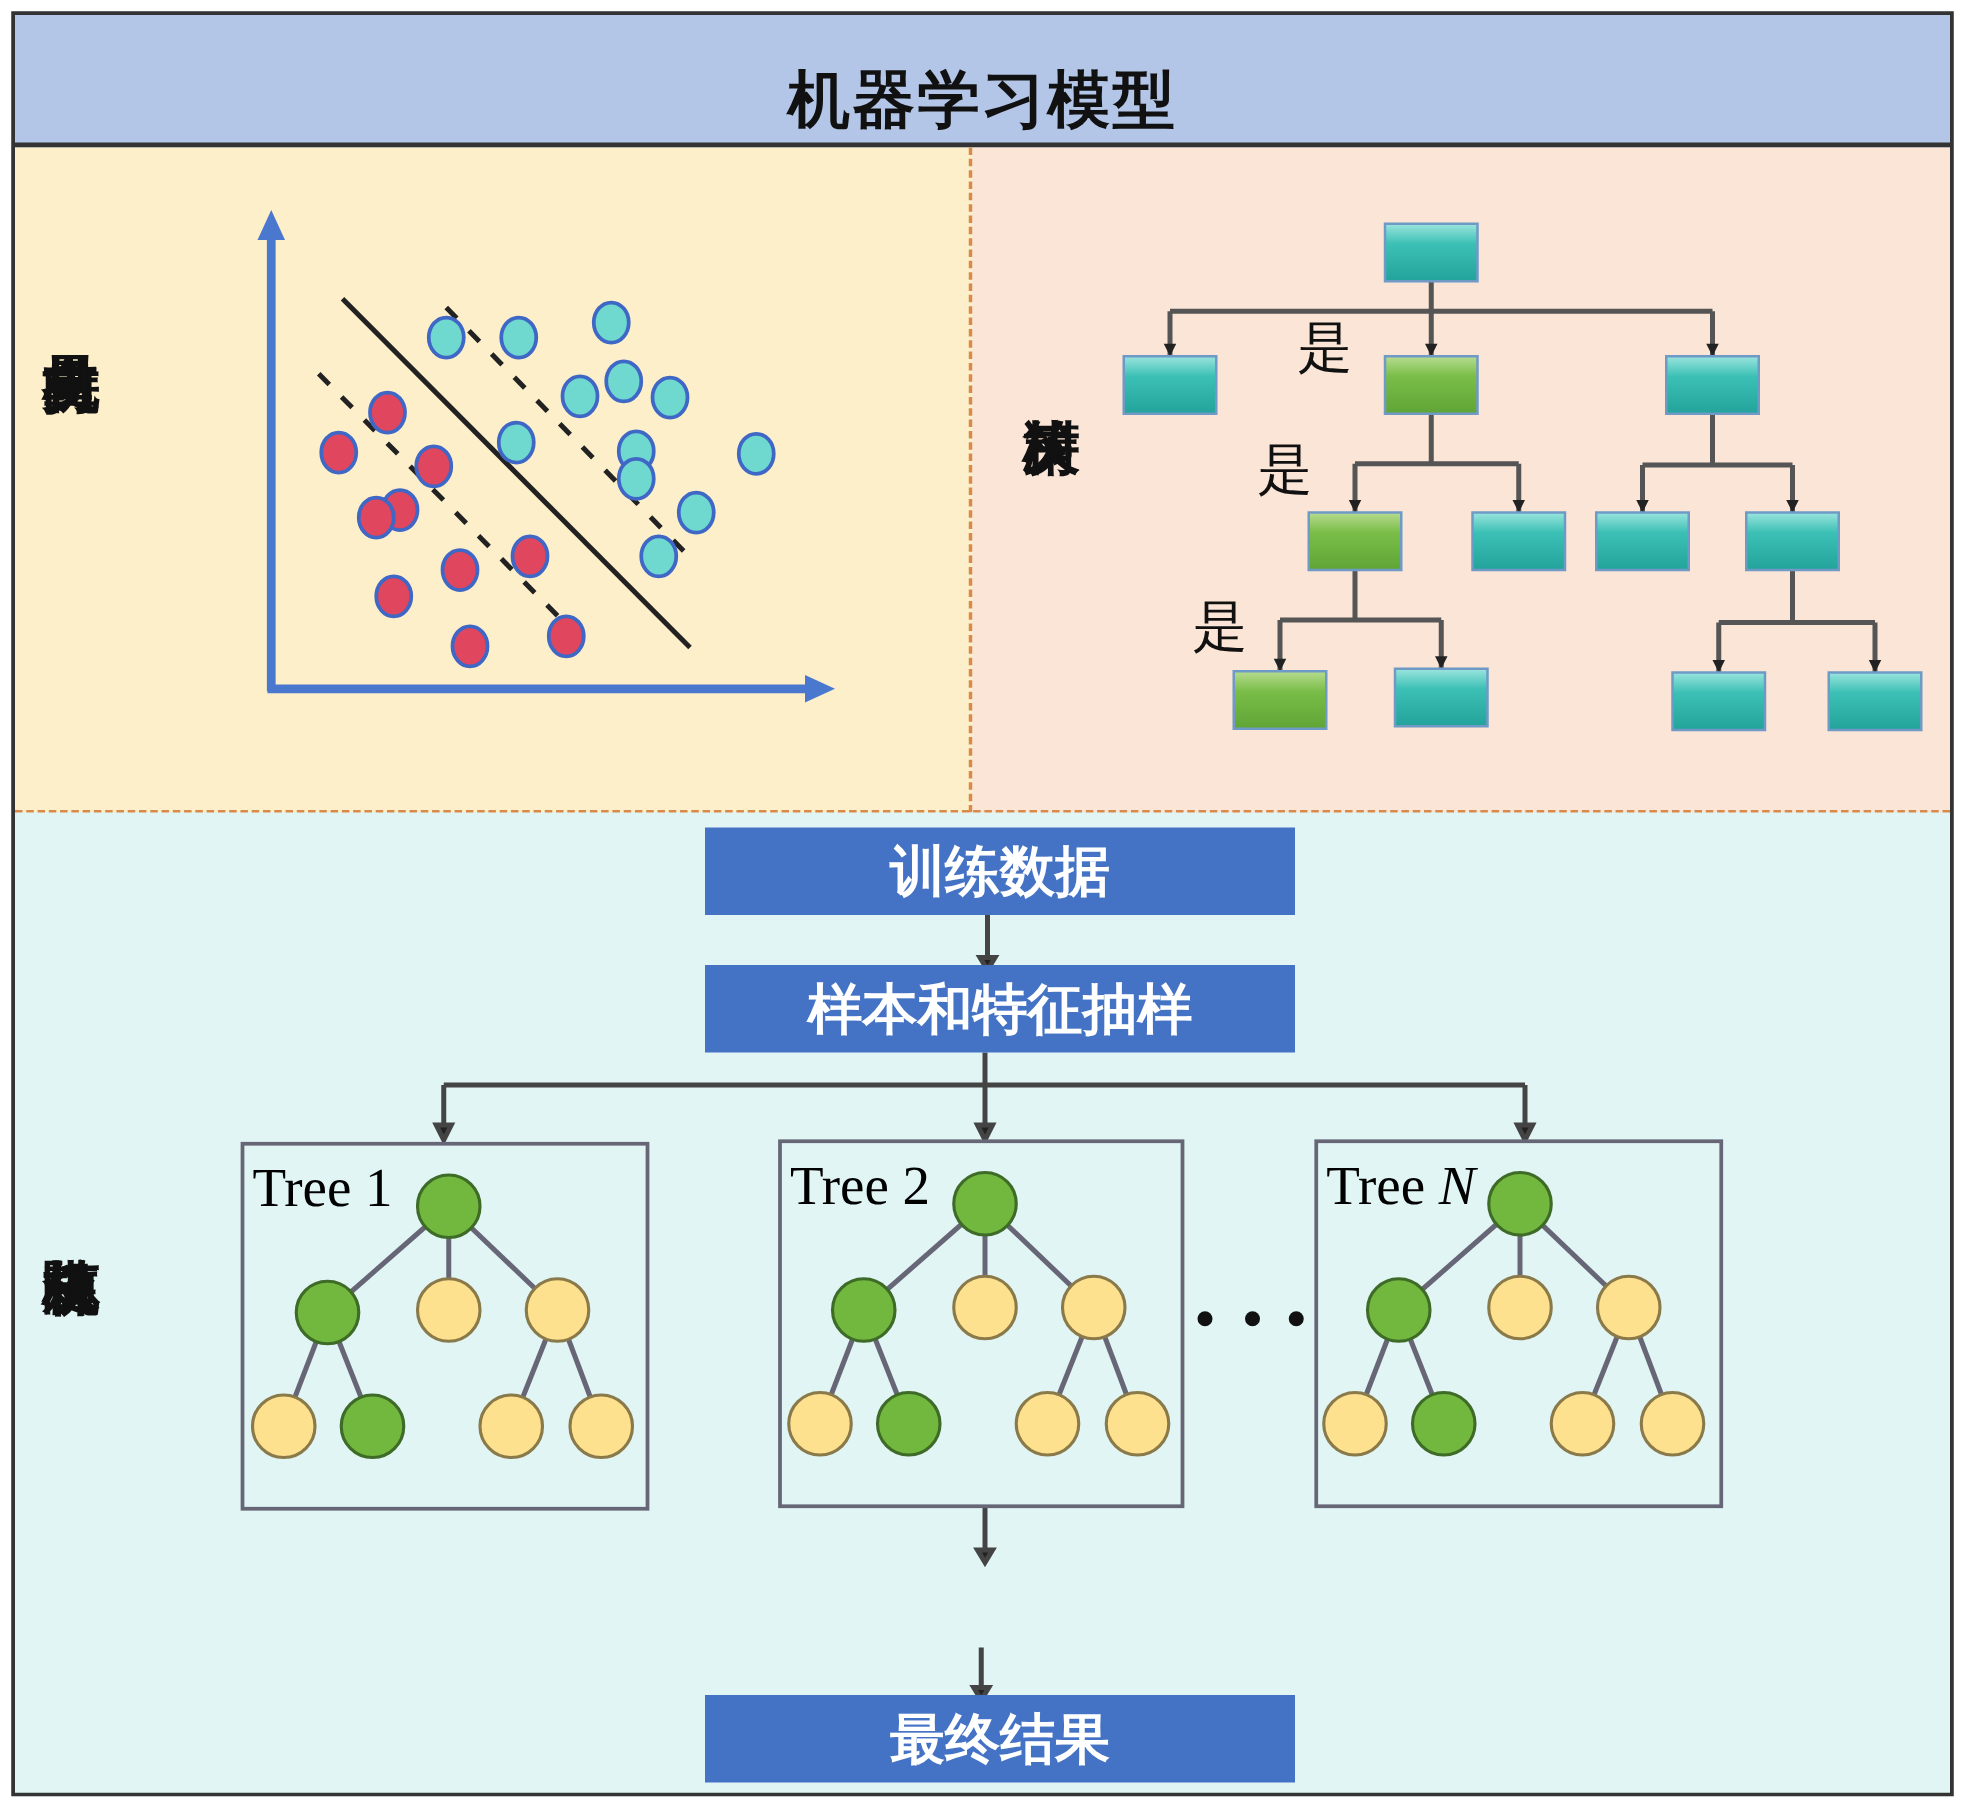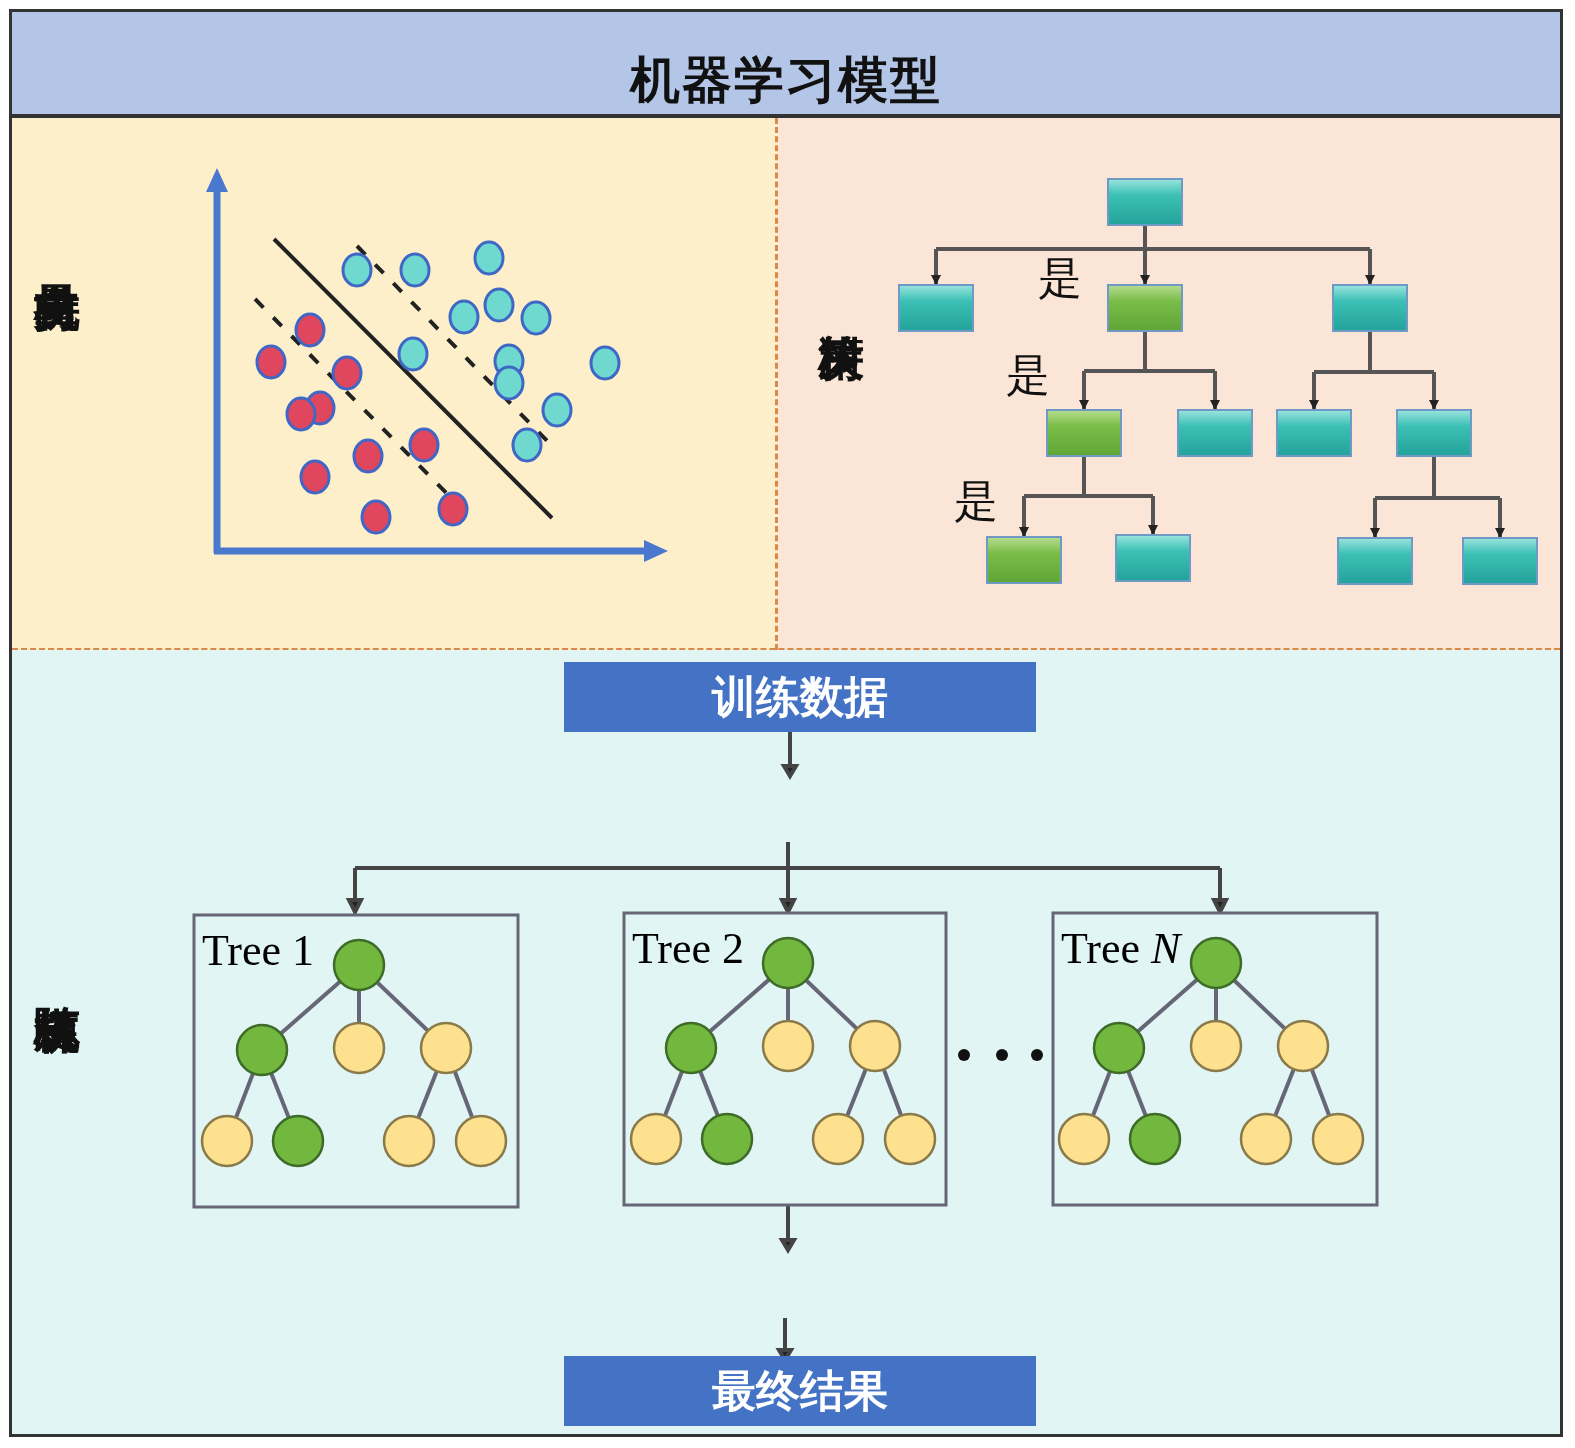--- a/index.html
+++ b/index.html
@@ -235,17 +235,20 @@
       <g fill="#111">
         <circle cx="952" cy="405" r="6"></circle>
           <circle cx="990" cy="405" r="6"></circle>
           <circle cx="1025" cy="405" r="6"></circle>
       </g>
     </svg>
 
     <div class="flow-box" style="top:12px;">
       <span>训练数据</span>
     </div>
+    <div class="flow-box" style="top:122px;">
+      <span>样本和特征抽样</span>
+    </div>
     <div class="flow-box" style="top:706px;">
       <span>最终结果</span>
     </div>
   </div>
 </div>
 
 </body></html>

